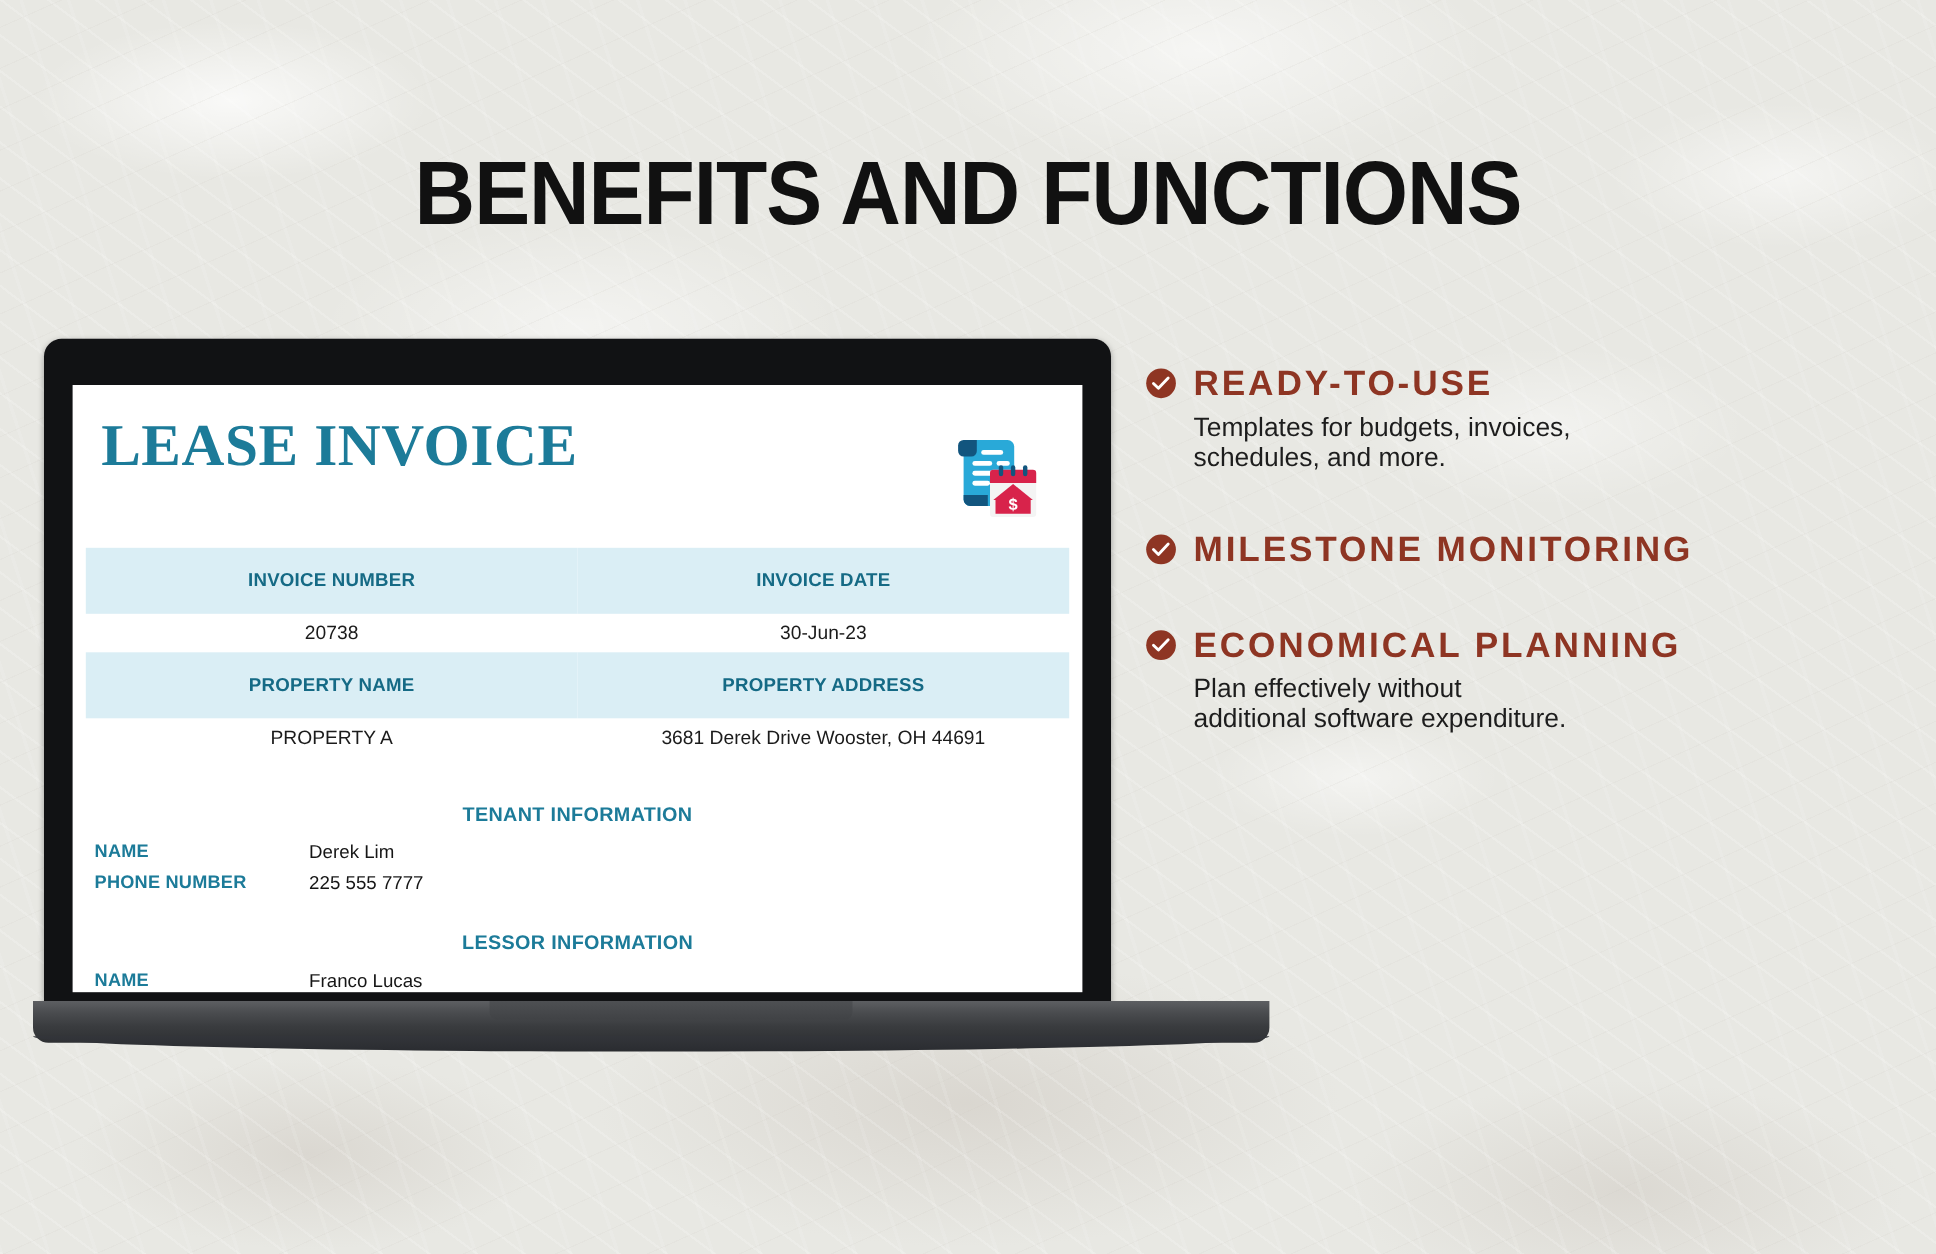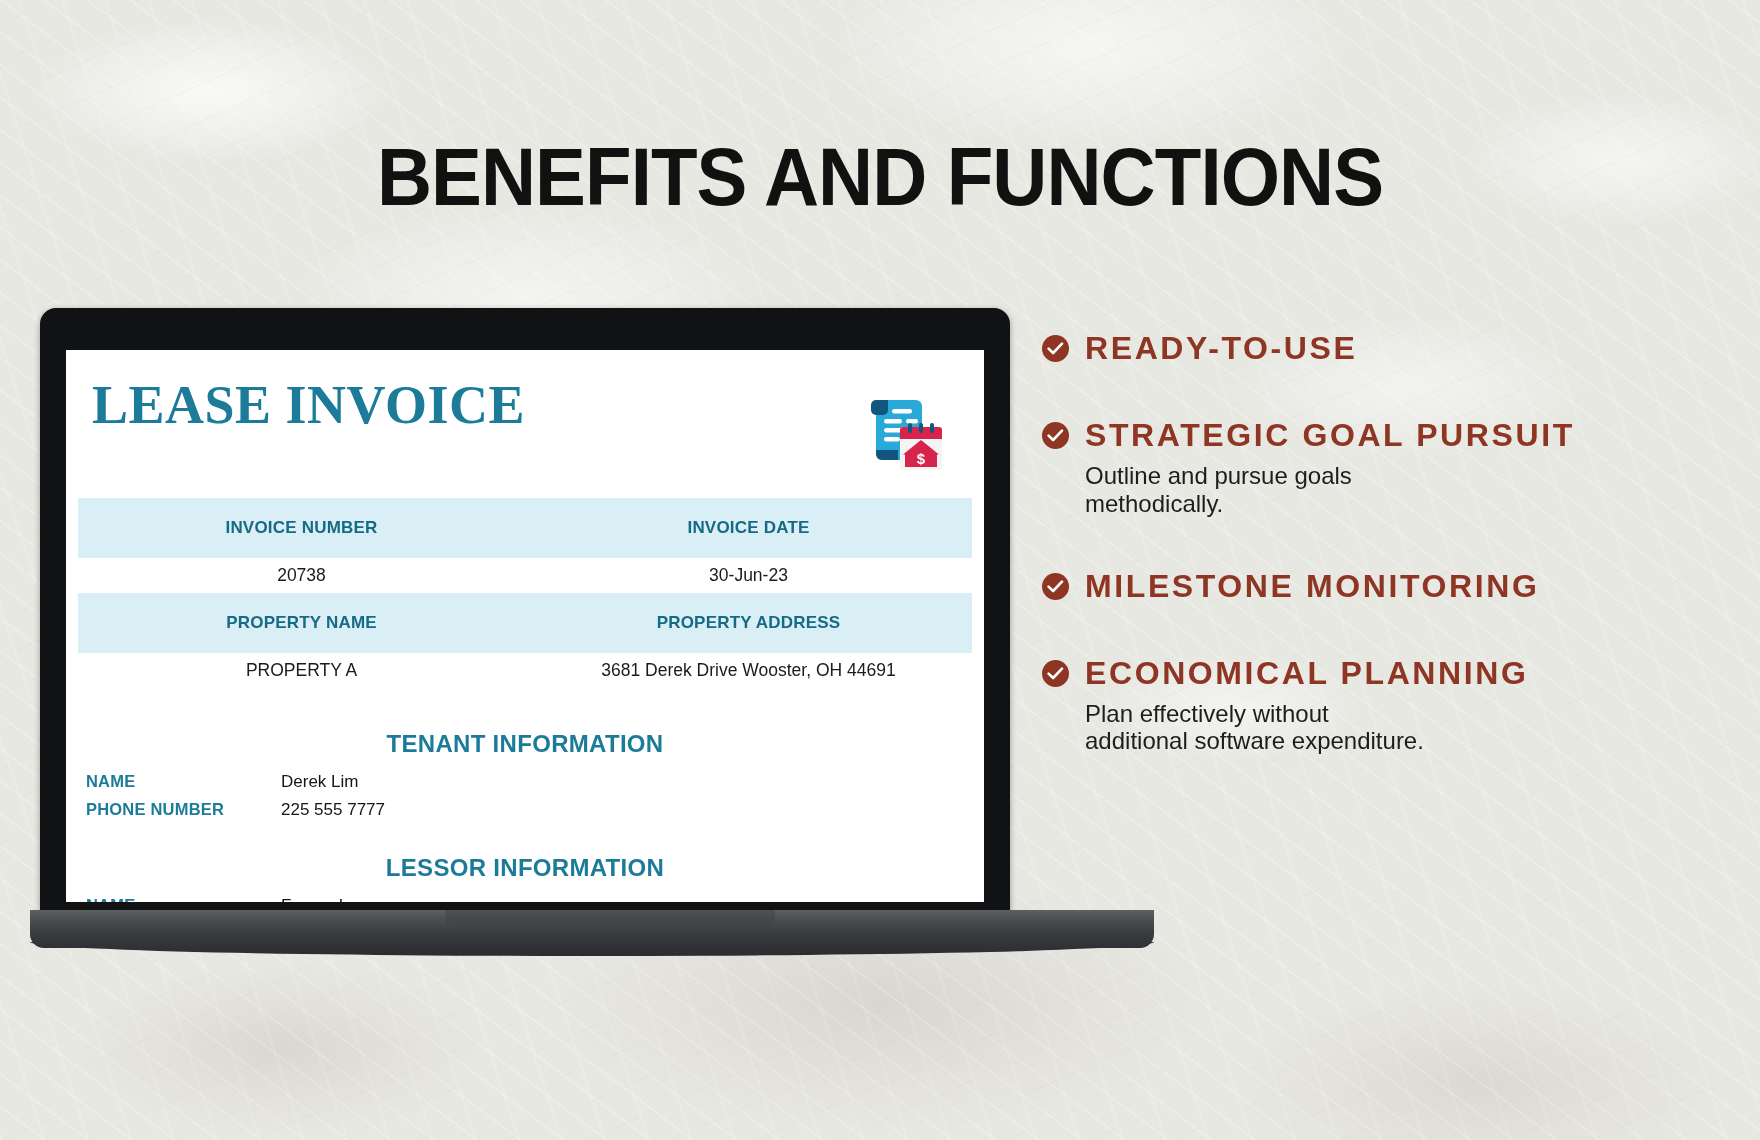--- a/index.html
+++ b/index.html
@@ -103,21 +103,21 @@
     font-weight:bold;
     letter-spacing:.2px;
     font-size:17px;
     padding:20px 4px;
   }
 
   .section-title{
     text-align:center;
     color:#1c7b99;
     font-weight:bold;
-    font-size:24px;
+    font-size:18px;
     letter-spacing:.3px;
     margin:42px 0 10px 0;
   }
   .section-title.second{margin-top:30px;}
   .kv{display:flex;padding:4px 8px;font-size:17px;}
   .kv .k{
     width:195px;flex:0 0 195px;
     color:#1c7b99;font-weight:bold;letter-spacing:.2px;font-size:16.5px;
   }
   .kv .v{color:#161616;}
@@ -237,33 +237,23 @@
 
   <div class="benefit">
     <div class="b-head">
       <span class="check">
         <svg width="17" height="15" viewBox="0 0 17 15">
             <path d="M1.6 7.6 L6.1 12 L15 2.6" stroke="#ffffff" stroke-width="2.6" fill="none" stroke-linecap="round" stroke-linejoin="round"></path>
           </svg>
       </span>
       <span class="b-title">READY-TO-USE</span>
     </div>
-  </div>
-
-  <div class="benefit">
-    <div class="b-head">
-      <span class="check">
-        <svg width="17" height="15" viewBox="0 0 17 15">
-            <path d="M1.6 7.6 L6.1 12 L15 2.6" stroke="#ffffff" stroke-width="2.6" fill="none" stroke-linecap="round" stroke-linejoin="round"></path>
-          </svg>
-      </span>
-      <span class="b-title">STRATEGIC GOAL PURSUIT</span>
-    </div>
-    <div class="b-desc">Outline and pursue goals<br>methodically.</div>
-  </div>
+    <div class="b-desc">Templates for budgets, invoices,<br>schedules, and more.</div>
+  </div>
+
 
   <div class="benefit">
     <div class="b-head">
       <span class="check">
         <svg width="17" height="15" viewBox="0 0 17 15">
             <path d="M1.6 7.6 L6.1 12 L15 2.6" stroke="#ffffff" stroke-width="2.6" fill="none" stroke-linecap="round" stroke-linejoin="round"></path>
           </svg>
       </span>
       <span class="b-title">MILESTONE MONITORING</span>
     </div>

